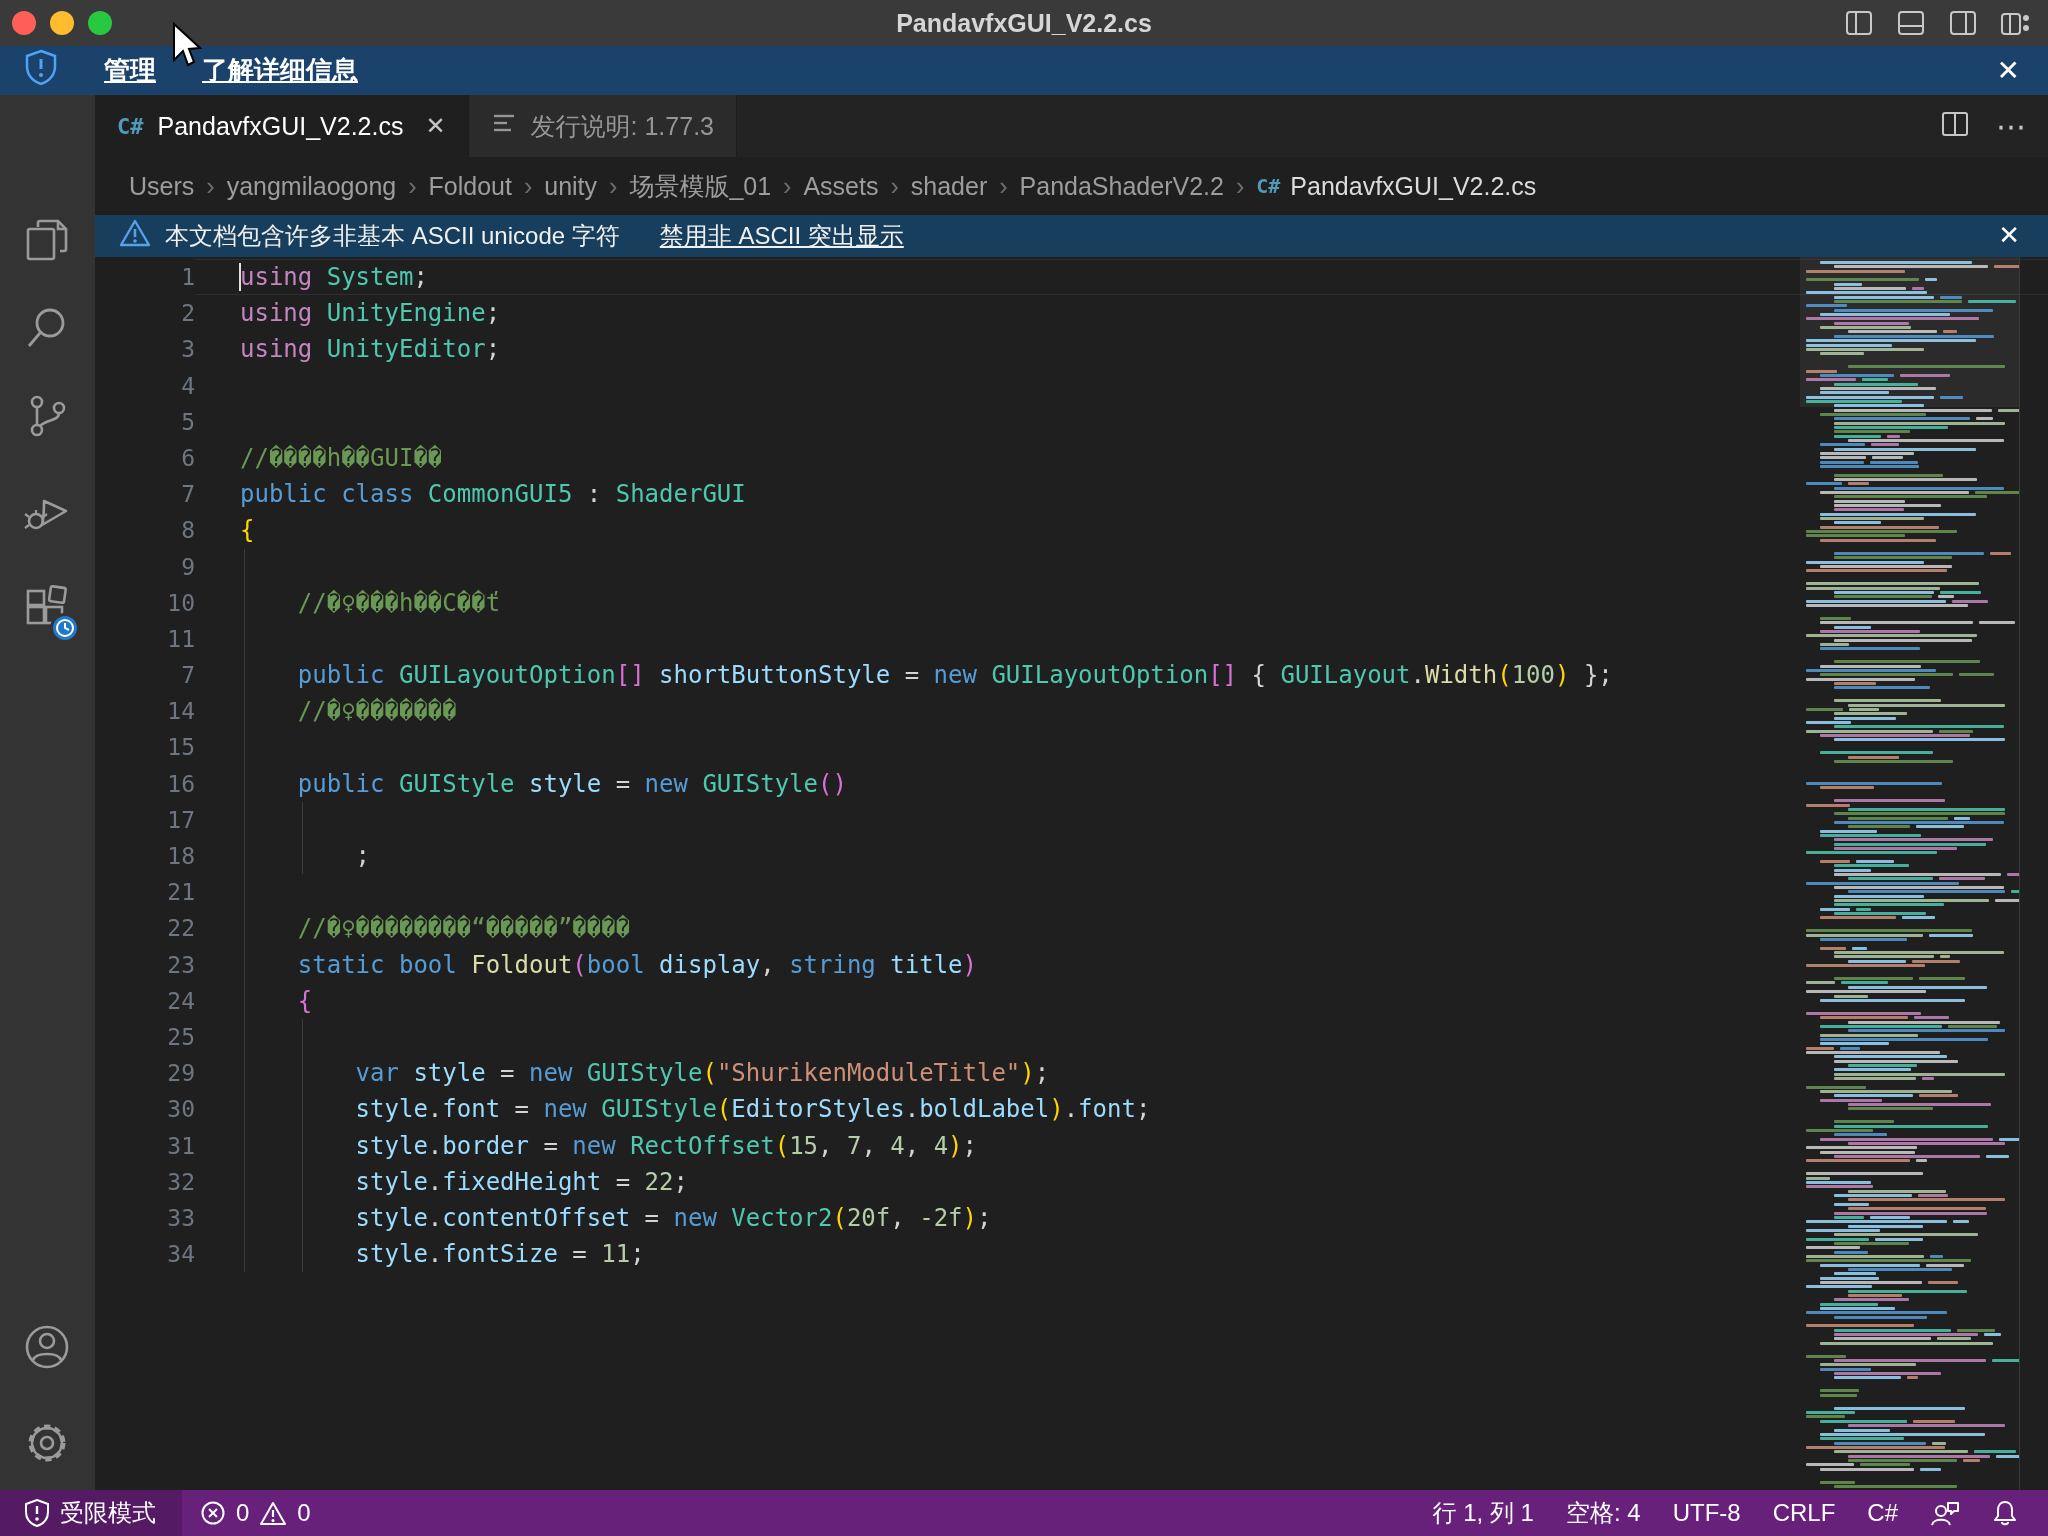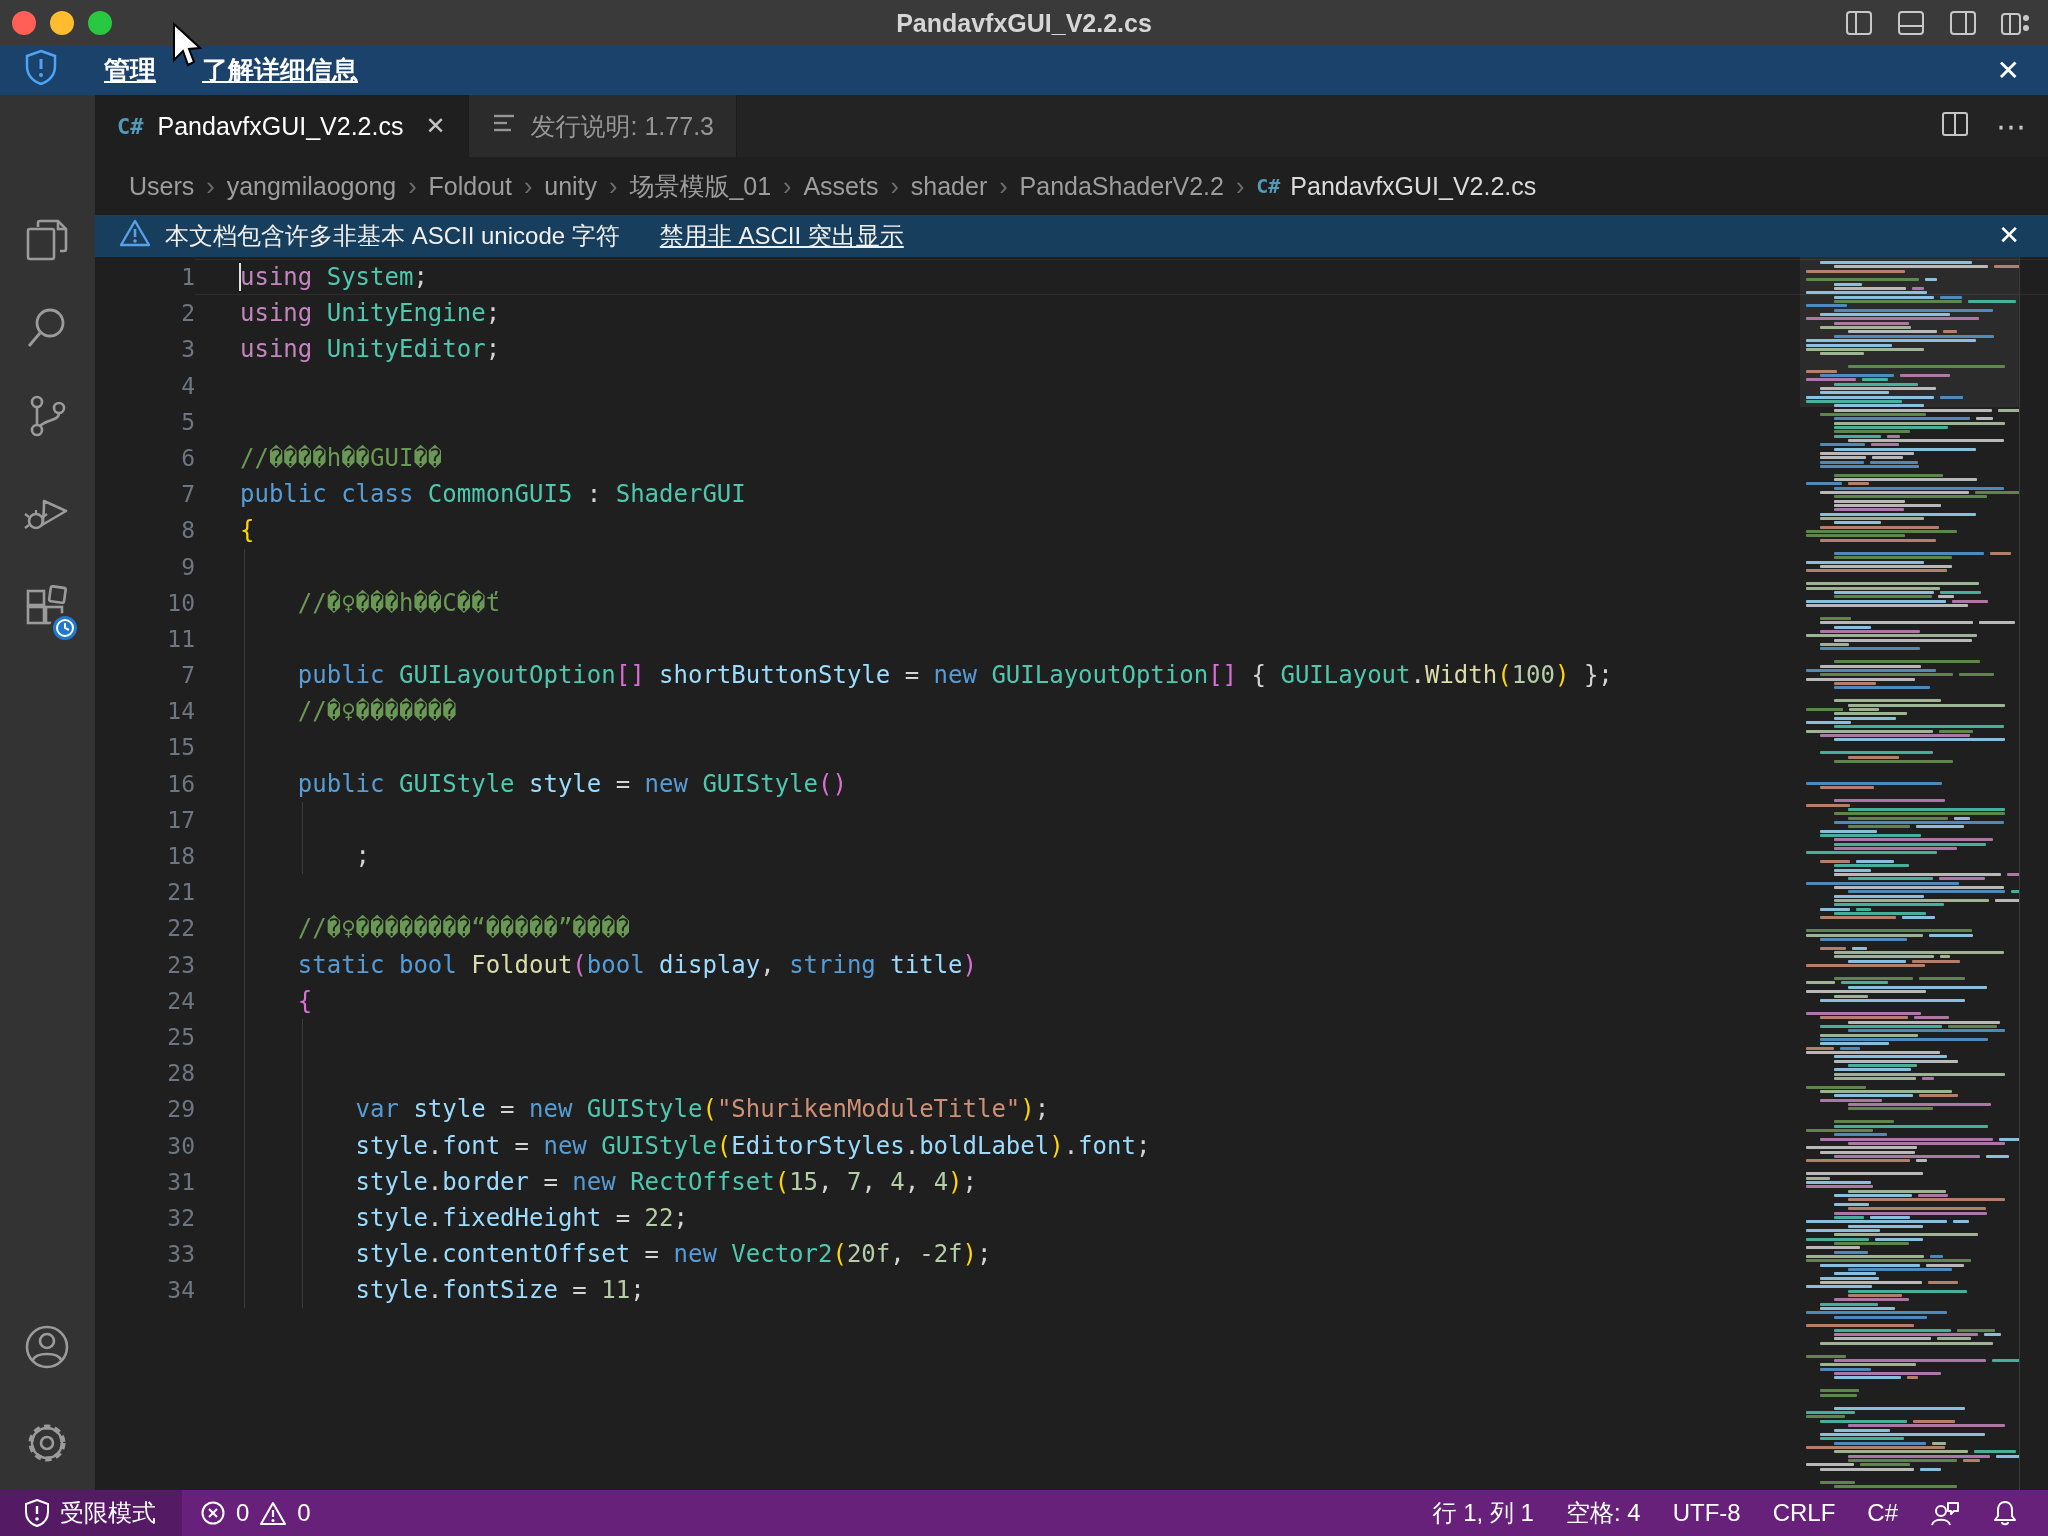--- a/index.html
+++ b/index.html
@@ -340,24 +340,20 @@
           <div class="row">
             <span class="ln">23</span>
             <span class="code"><span class="guide" style="left: 49px;"></span><span style="color: rgb(212, 212, 212);">    </span><span style="color: rgb(86, 156, 214);">static</span><span style="color: rgb(212, 212, 212);"> </span><span style="color: rgb(86, 156, 214);">bool</span><span style="color: rgb(212, 212, 212);"> </span><span style="color: rgb(220, 220, 170);">Foldout</span><span style="color: rgb(218, 112, 214);">(</span><span style="color: rgb(86, 156, 214);">bool</span><span style="color: rgb(212, 212, 212);"> </span><span style="color: rgb(156, 220, 254);">display</span><span style="color: rgb(212, 212, 212);">, </span><span style="color: rgb(86, 156, 214);">string</span><span style="color: rgb(212, 212, 212);"> </span><span style="color: rgb(156, 220, 254);">title</span><span style="color: rgb(218, 112, 214);">)</span></span>
           </div>
           <div class="row">
             <span class="ln">24</span>
             <span class="code"><span class="guide" style="left: 49px;"></span><span style="color: rgb(212, 212, 212);">    </span><span style="color: rgb(218, 112, 214);">{</span></span>
           </div>
           <div class="row">
             <span class="ln">25</span>
-            <span class="code"><span class="guide" style="left: 49px;"></span><span class="guide" style="left: 106.84px;"></span></span>
-          </div>
-          <div class="row">
-            <span class="ln">28</span>
             <span class="code"><span class="guide" style="left: 49px;"></span><span class="guide" style="left: 106.84px;"></span></span>
           </div>
           <div class="row">
             <span class="ln">29</span>
             <span class="code"><span class="guide" style="left: 49px;"></span><span class="guide" style="left: 106.84px;"></span><span style="color: rgb(212, 212, 212);">        </span><span style="color: rgb(86, 156, 214);">var</span><span style="color: rgb(212, 212, 212);"> </span><span style="color: rgb(156, 220, 254);">style</span><span style="color: rgb(212, 212, 212);"> = </span><span style="color: rgb(86, 156, 214);">new</span><span style="color: rgb(212, 212, 212);"> </span><span style="color: rgb(78, 201, 176);">GUIStyle</span><span style="color: rgb(255, 215, 0);">(</span><span style="color: rgb(206, 145, 120);">"ShurikenModuleTitle"</span><span style="color: rgb(255, 215, 0);">)</span><span style="color: rgb(212, 212, 212);">;</span></span>
           </div>
           <div class="row">
             <span class="ln">30</span>
             <span class="code"><span class="guide" style="left: 49px;"></span><span class="guide" style="left: 106.84px;"></span><span style="color: rgb(212, 212, 212);">        </span><span style="color: rgb(156, 220, 254);">style</span><span style="color: rgb(212, 212, 212);">.</span><span style="color: rgb(156, 220, 254);">font</span><span style="color: rgb(212, 212, 212);"> = </span><span style="color: rgb(86, 156, 214);">new</span><span style="color: rgb(212, 212, 212);"> </span><span style="color: rgb(78, 201, 176);">GUIStyle</span><span style="color: rgb(255, 215, 0);">(</span><span style="color: rgb(156, 220, 254);">EditorStyles</span><span style="color: rgb(212, 212, 212);">.</span><span style="color: rgb(156, 220, 254);">boldLabel</span><span style="color: rgb(255, 215, 0);">)</span><span style="color: rgb(212, 212, 212);">.</span><span style="color: rgb(156, 220, 254);">font</span><span style="color: rgb(212, 212, 212);">;</span></span>
           </div>

